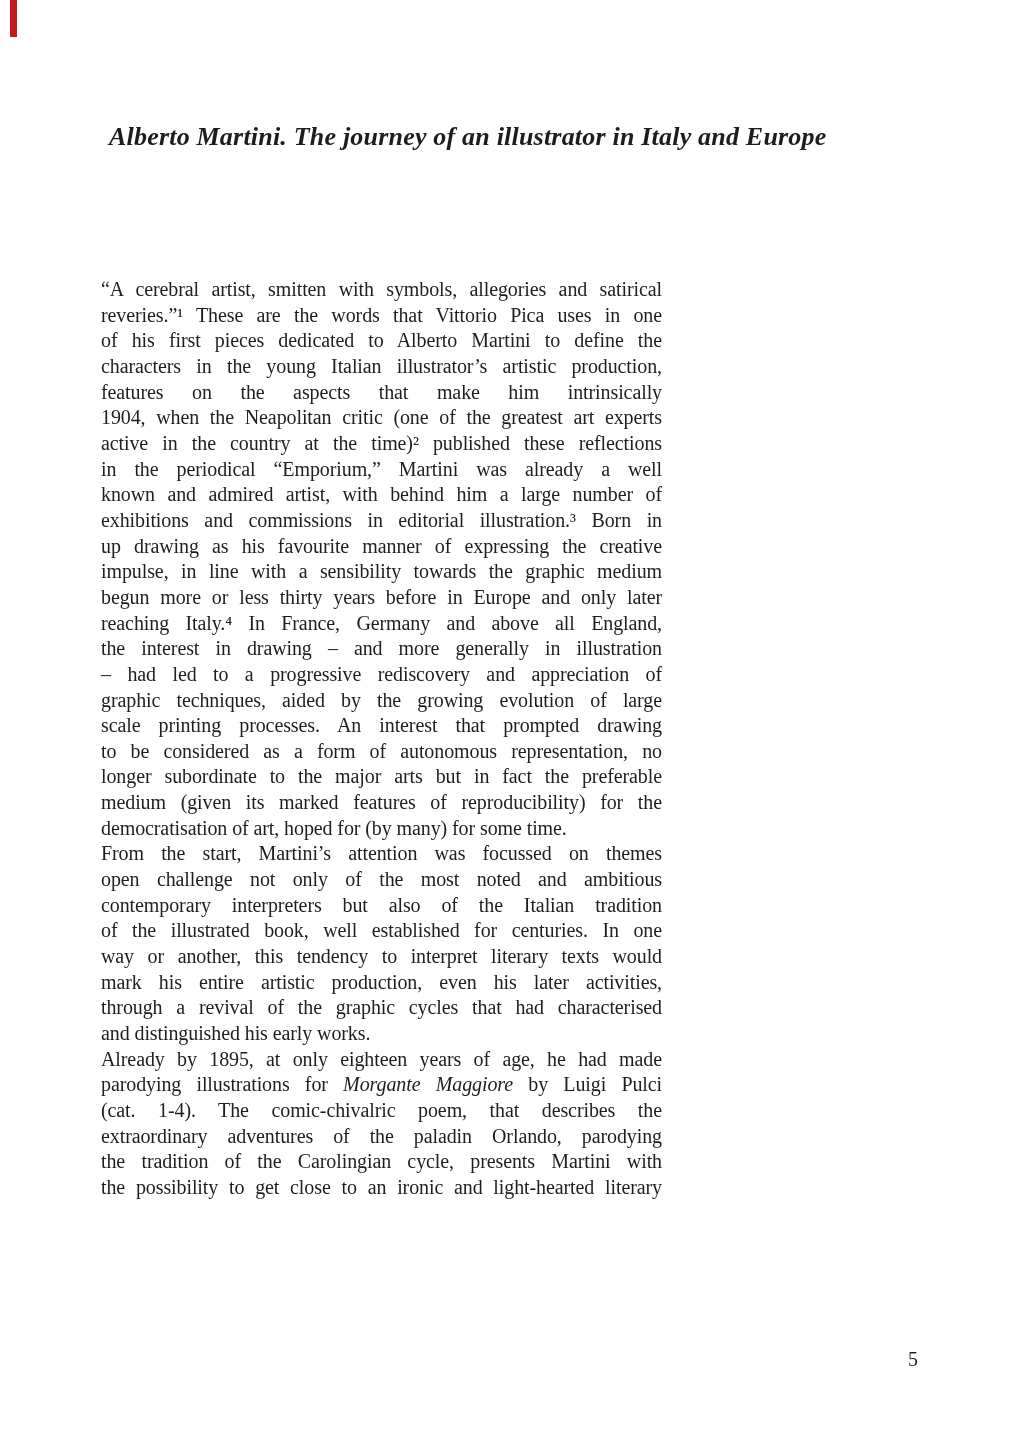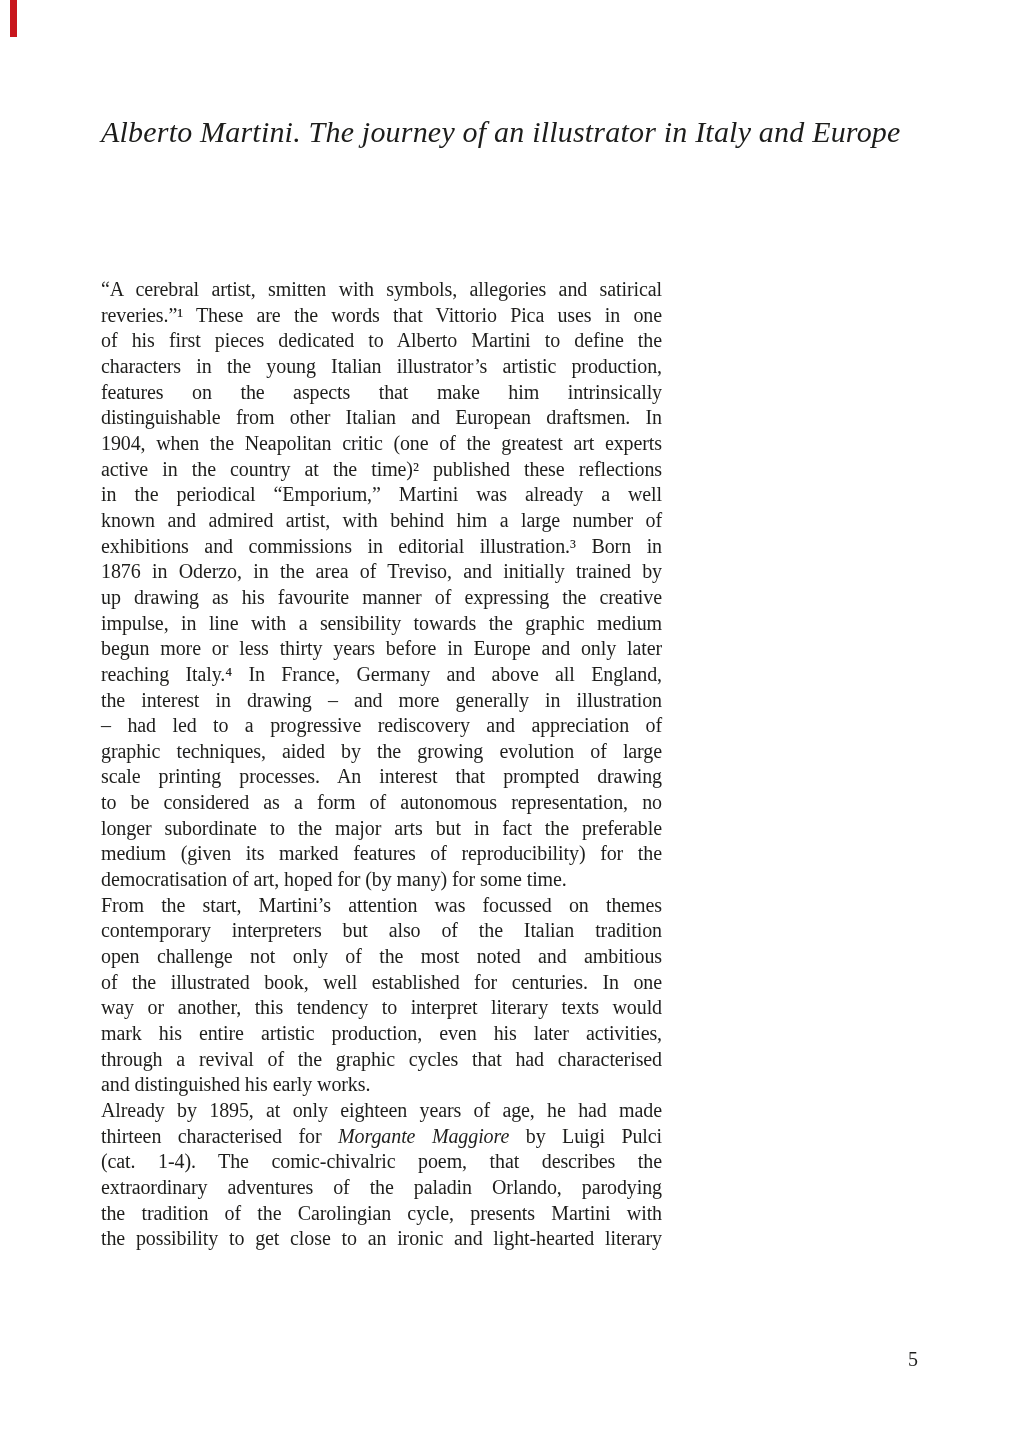--- a/index.html
+++ b/index.html
@@ -16,24 +16,24 @@
     overflow: hidden;
   }
   .spine-mark {
     position: absolute;
     left: 10px; top: 0;
     width: 7px; height: 37px;
   }
   .title {
     position: absolute;
     left: 101px; top: 112px;
-    margin: 0;
+    margin: 8px;
     font-style: italic;
-    font-weight: normal;
-    font-size: 30px;
+    font-weight: bold;
+    font-size: 26px;
     line-height: 1.3;
     letter-spacing: 0.2px;
     white-space: nowrap;
     color: #1d1d1b;
   }
   .body-text {
     position: absolute;
     left: 101px; top: 277px;
     width: 561px;
     font-size: 20px;
@@ -66,49 +66,47 @@
   <div class="spine-mark" style="background: rgb(200, 22, 29);"></div>
 
   <h1 class="title">Alberto Martini. The journey of an illustrator in Italy and Europe</h1>
 
   <div class="body-text">
     <div class="ln">“A cerebral artist, smitten with symbols, allegories and satirical</div>
     <div class="ln">reveries.”¹ These are the words that Vittorio Pica uses in one</div>
     <div class="ln">of his first pieces dedicated to Alberto Martini to define the</div>
     <div class="ln">characters in the young Italian illustrator’s artistic production,</div>
     <div class="ln">features on the aspects that make him intrinsically</div>
-    <div class="ln">distinguishable from other Italian and European draftsmen. In</div>
     <div class="ln">1904, when the Neapolitan critic (one of the greatest art experts</div>
     <div class="ln">active in the country at the time)² published these reflections</div>
     <div class="ln">in the periodical “Emporium,” Martini was already a well</div>
     <div class="ln">known and admired artist, with behind him a large number of</div>
     <div class="ln">exhibitions and commissions in editorial illustration.³ Born in</div>
-    <div class="ln">1876 in Oderzo, in the area of Treviso, and initially trained by</div>
     <div class="ln">up drawing as his favourite manner of expressing the creative</div>
     <div class="ln">impulse, in line with a sensibility towards the graphic medium</div>
     <div class="ln">begun more or less thirty years before in Europe and only later</div>
     <div class="ln">reaching Italy.⁴ In France, Germany and above all England,</div>
     <div class="ln">the interest in drawing – and more generally in illustration</div>
     <div class="ln">– had led to a progressive rediscovery and appreciation of</div>
     <div class="ln">graphic techniques, aided by the growing evolution of large</div>
     <div class="ln">scale printing processes. An interest that prompted drawing</div>
     <div class="ln">to be considered as a form of autonomous representation, no</div>
     <div class="ln">longer subordinate to the major arts but in fact the preferable</div>
     <div class="ln">medium (given its marked features of reproducibility) for the</div>
     <div class="ln end">democratisation of art, hoped for (by many) for some time.</div>
     <div class="ln">From the start, Martini’s attention was focussed on themes</div>
+    <div class="ln">open challenge not only of the most noted and ambitious</div>
     <div class="ln">contemporary interpreters but also of the Italian tradition</div>
-    <div class="ln">open challenge not only of the most noted and ambitious</div>
     <div class="ln">of the illustrated book, well established for centuries. In one</div>
     <div class="ln">way or another, this tendency to interpret literary texts would</div>
     <div class="ln">mark his entire artistic production, even his later activities,</div>
     <div class="ln">through a revival of the graphic cycles that had characterised</div>
     <div class="ln end">and distinguished his early works.</div>
     <div class="ln">Already by 1895, at only eighteen years of age, he had made</div>
-    <div class="ln"><span>thirteen characterised for </span><span class="it">Morgante Maggiore</span><span> by Luigi Pulci</span></div>
+    <div class="ln"><span>parodying illustrations for </span><span class="it">Morgante Maggiore</span><span> by Luigi Pulci</span></div>
     <div class="ln">(cat. 1-4). The comic-chivalric poem, that describes the</div>
     <div class="ln">extraordinary adventures of the paladin Orlando, parodying</div>
     <div class="ln">the tradition of the Carolingian cycle, presents Martini with</div>
     <div class="ln">the possibility to get close to an ironic and light-hearted literary</div>
   </div>
 
   <div class="pagenum">5</div>
 
 </div>
 

